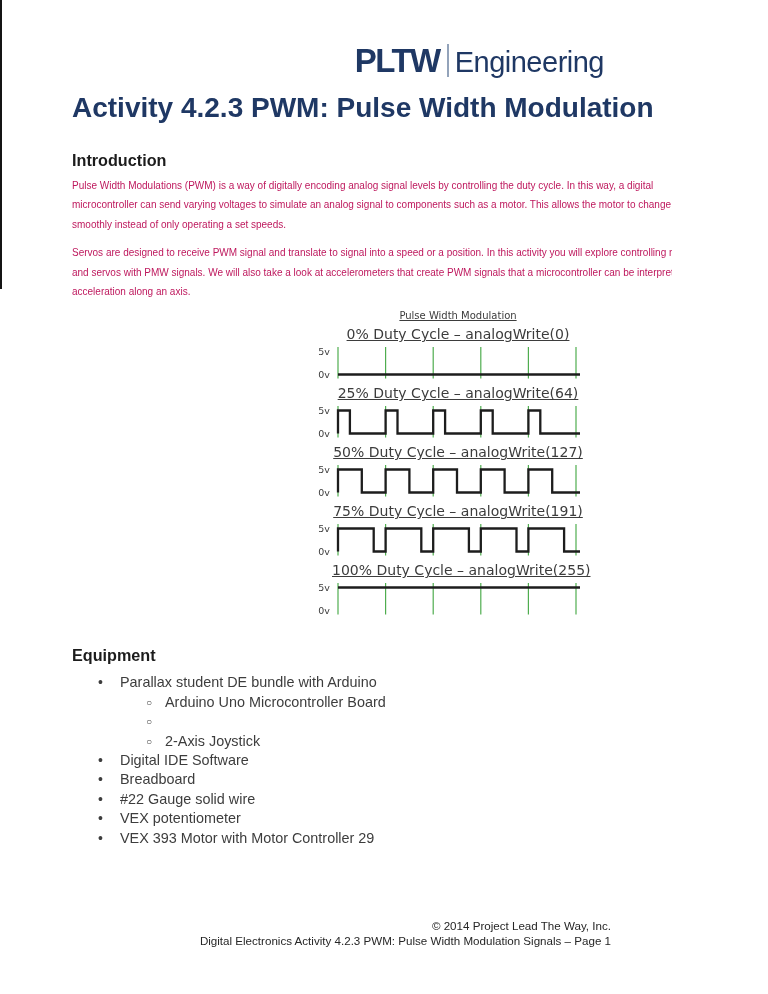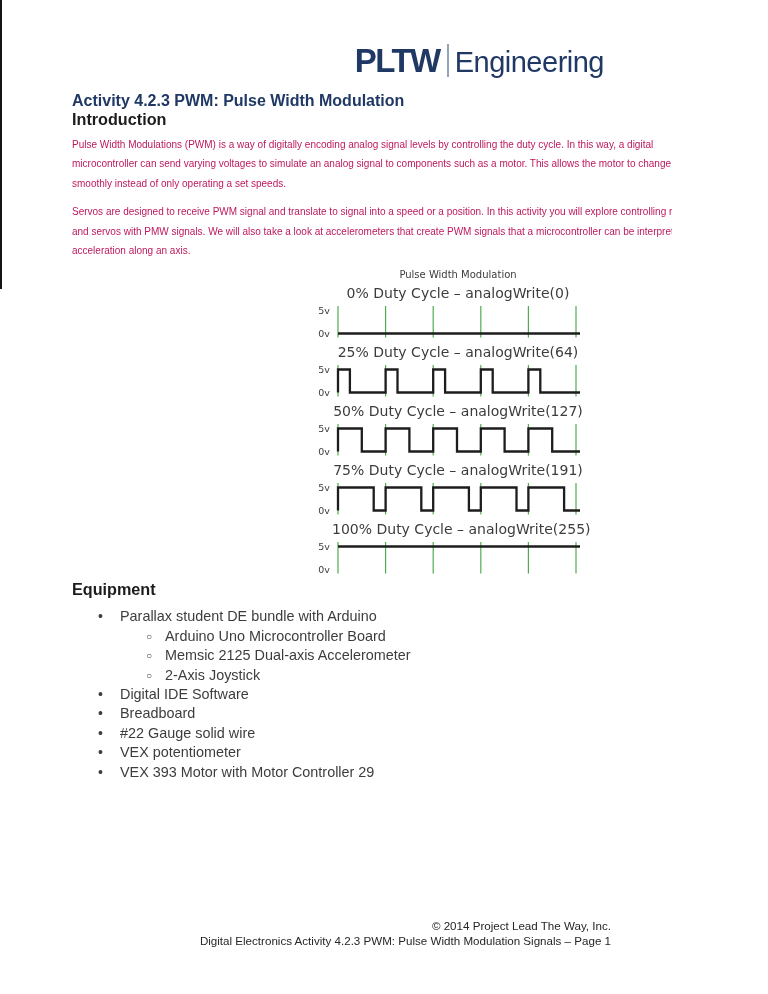--- a/index.html
+++ b/index.html
@@ -13,26 +13,26 @@
   }
   .edge-line{position:absolute;left:0;top:0;width:2px;height:289px;background:#141414;}
   .content{margin-left:72px;width:632px;}
   
   .header{padding-top:44px;text-align:right;padding-right:68px;}
   .logo{display:inline-flex;align-items:flex-end;color:#1f3864;}
   .logo-brand{font-size:33px;font-weight:bold;letter-spacing:-1.5px;line-height:1;}
   .logo-divider{display:inline-block;width:2px;height:33px;background:#93a3ba;margin:0 6px 0 7px;}
   .logo-division{font-size:29px;font-weight:normal;letter-spacing:-0.5px;line-height:1.05;}
   
-  .doc-title{margin:15px 0 0 0;font-size:16px;font-weight:bold;color:#1f3864;letter-spacing:0;}
-  .section-heading{margin:0 0 6px 0;font-size:16.2px;font-weight:bold;color:#1c1c1c;}
+  .doc-title{margin:15px 0 0 0;font-size:28px;font-weight:bold;color:#1f3864;letter-spacing:0;}
+  .section-heading{margin:27px 0 6px 0;font-size:16.2px;font-weight:bold;color:#1c1c1c;}
   
   .body-para{margin:0 0 9px 0;font-size:10px;line-height:19.4px;color:#be185d;}
   
-  .figure{margin:4px 0 0 240px;width:280px;}
+  .figure{margin:4px 0 0 240px;width:280px;text-decoration:underline;}
   .fig-center{margin-left:20px;width:252px;text-align:center;}
   .fig-title{font-family:"DejaVu Sans",sans-serif;font-size:10px;color:#3c3c3c;margin-bottom:5px;}
   .fig-panel-label{font-family:"DejaVu Sans",sans-serif;font-size:14px;color:#3c3c3c;margin-bottom:1px;white-space:nowrap;}
   .wave-svg{display:block;margin-bottom:2px;}
   
   .eq-list{margin-top:8px;}
   .eq-row{display:flex;font-size:14.4px;line-height:19.4px;color:#3d3d3d;}
   .eq-row.lvl1{padding-left:26px;}
   .eq-row.lvl2{padding-left:74px;}
   .marker{flex:0 0 auto;}
@@ -138,21 +138,20 @@
           <div class="eq-row lvl1">
             <span class="marker">•</span>
             <span>Parallax student DE bundle with Arduino</span>
           </div>
           <div class="eq-row lvl2">
             <span class="marker">○</span>
             <span>Arduino Uno Microcontroller Board</span>
           </div>
           <div class="eq-row lvl2">
             <span class="marker">○</span>
-            <span>Memsic 2125 Dual-axis Accelerometer</span>
           </div>
           <div class="eq-row lvl2">
             <span class="marker">○</span>
             <span>2-Axis Joystick</span>
           </div>
           <div class="eq-row lvl1">
             <span class="marker">•</span>
             <span>Digital IDE Software</span>
           </div>
           <div class="eq-row lvl1">

